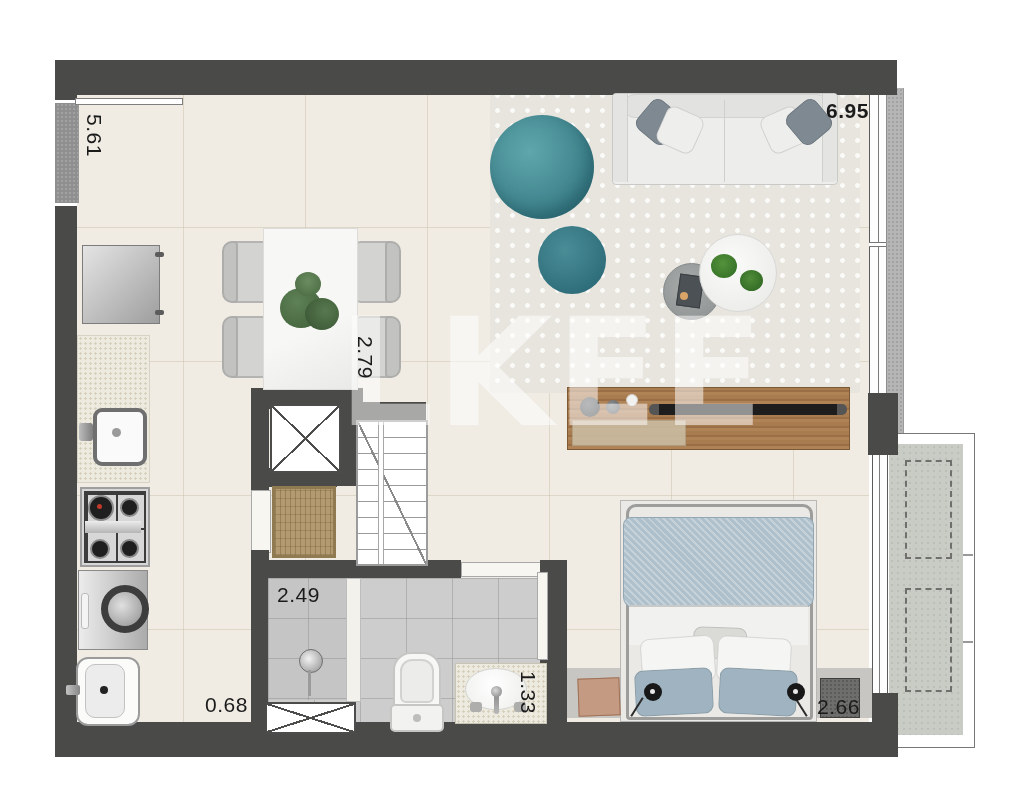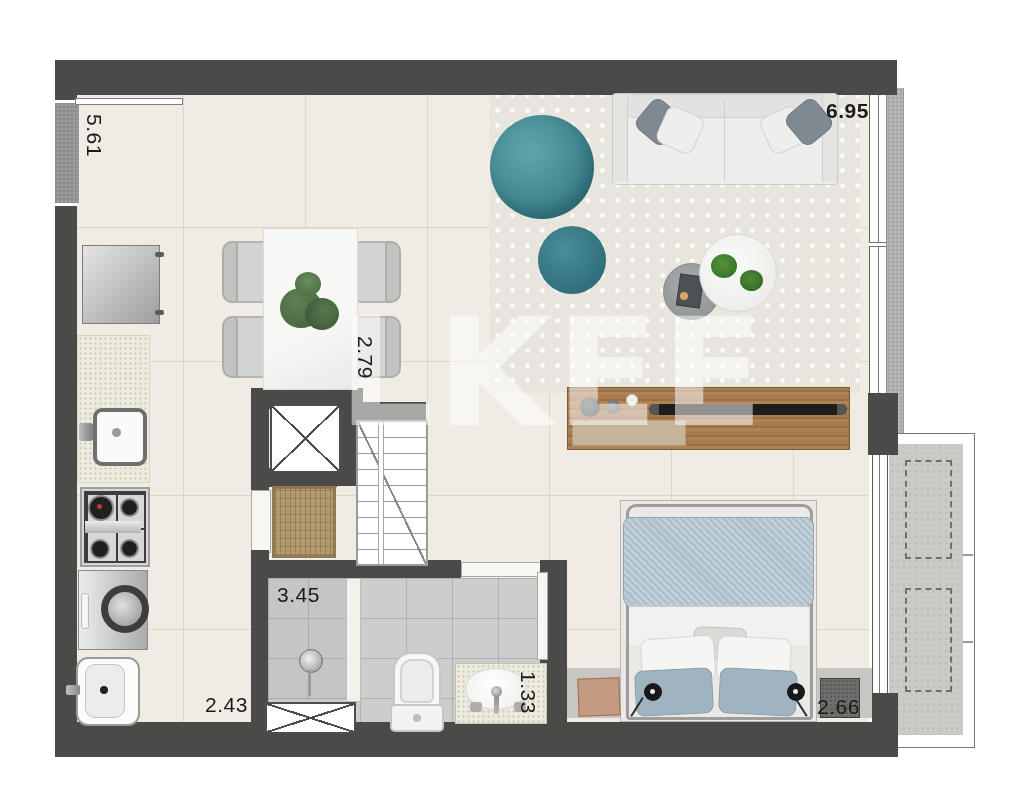--- a/index.html
+++ b/index.html
@@ -224,20 +224,20 @@
     <div class="a" style="left:58px;top:38px;width:12px;height:10px;background:#aeaeac;border-radius:3px;"></div>
   </div>
 
   <div class="a wall" style="left:872px;top:693px;width:26px;height:64px;"></div>
 
   <div class="a" style="left:75px;top:98px;width:106px;height:5px;background:#fff;border:1px solid #7e7e7e;"></div>
 
   <div class="a dim dimv" style="left:82px;top:114px;">5.61</div>
   <div class="a dim" style="left:826px;top:99px;font-weight:bold;">6.95</div>
   <div class="a dim dimv" style="left:353px;top:336px;">2.79</div>
-  <div class="a dim" style="left:277px;top:583px;">3.45</div>
-  <div class="a dim" style="left:205px;top:693px;">2.43</div>
+  <div class="a dim" style="left:277px;top:583px;">2.49</div>
+  <div class="a dim" style="left:205px;top:693px;">0.68</div>
   <div class="a dim dimv" style="left:516px;top:671px;">1.33</div>
   <div class="a dim" style="left:817px;top:695px;">2.66</div>
 
   <div class="a watermark" style="left:338px;top:298px;">LKEE</div>
 
 </div>
 
 </body></html>

